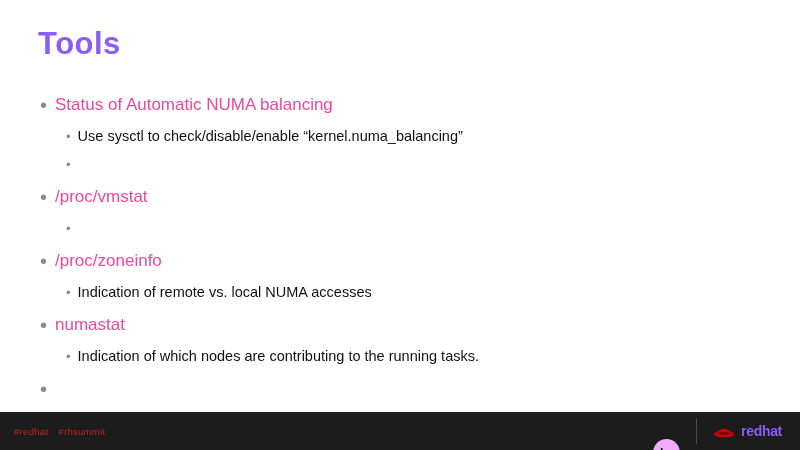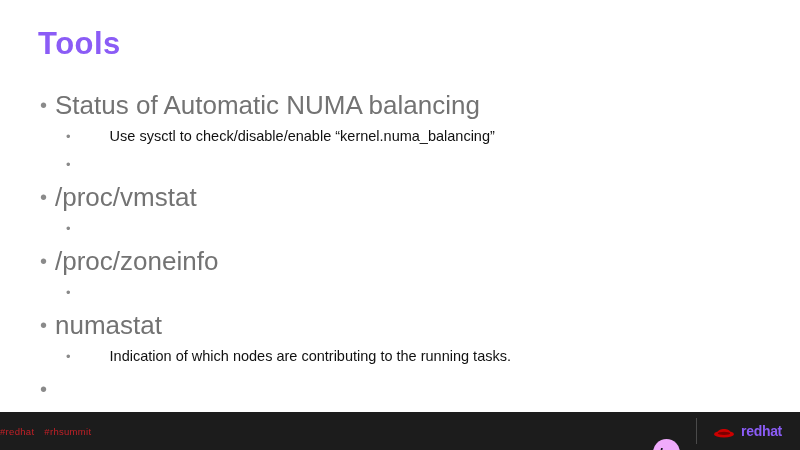--- a/index.html
+++ b/index.html
@@ -21,38 +21,38 @@
     position:absolute; left:40px; top:82px; right:24px;
   }
 
   .row { display:flex; align-items:flex-start; }
 
   .b1 { margin:10px 0 6px 0; }
   .b1 .marker {
     color:#8a8a8a; font-size:20px; line-height:26px; margin-right:8px; flex:0 0 auto;
   }
   .b1 .txt {
-    color:#737373; font-size:26px; line-height:26px;
+    color:#ec4899; font-size:17px; line-height:26px;
   }
 
   .b2 { margin:9px 0 9px 26px; }
   .b2 .marker {
     color:#8a8a8a; font-size:13px; line-height:19px; margin-right:7px; flex:0 0 auto;
   }
   .b2 .txt {
-    color:#111111; font-size:14.5px; line-height:19px;margin-left:32px;
+    color:#111111; font-size:14.5px; line-height:19px;
   }
 
   .footer {
     position:absolute; left:0; bottom:0; width:800px; height:38px;
     background:#1c1c1c;
     display:flex; align-items:center;
   }
   .hashtags {
-    font-size:9.5px; color:#c22027; letter-spacing:0.3px;
+    margin-left:14px; font-size:9.5px; color:#c22027; letter-spacing:0.3px;
   }
   .hashtags span { margin-right:10px; }
   .logos {
     margin-left:auto; margin-right:18px;
     display:flex; align-items:center; gap:16px; height:100%;
   }
   .hp-circle {
     width:27px; height:27px; border-radius:50%;
     background:#f0abfc; color:#15191c;
     display:flex; align-items:center; justify-content:center;
@@ -98,20 +98,21 @@
       <span class="marker">•</span>
     </div>
 
     <div class="row b1">
       <span class="marker">•</span>
       <span class="txt">/proc/zoneinfo</span>
     </div>
 
     <div class="row b2">
       <span class="marker">•</span>
+      <span class="txt">Indication of remote vs. local NUMA accesses</span>
     </div>
 
     <div class="row b1">
       <span class="marker">•</span>
       <span class="txt">numastat</span>
     </div>
 
     <div class="row b2">
       <span class="marker">•</span>
       <span class="txt">Indication of which nodes are contributing to the running tasks.</span>

